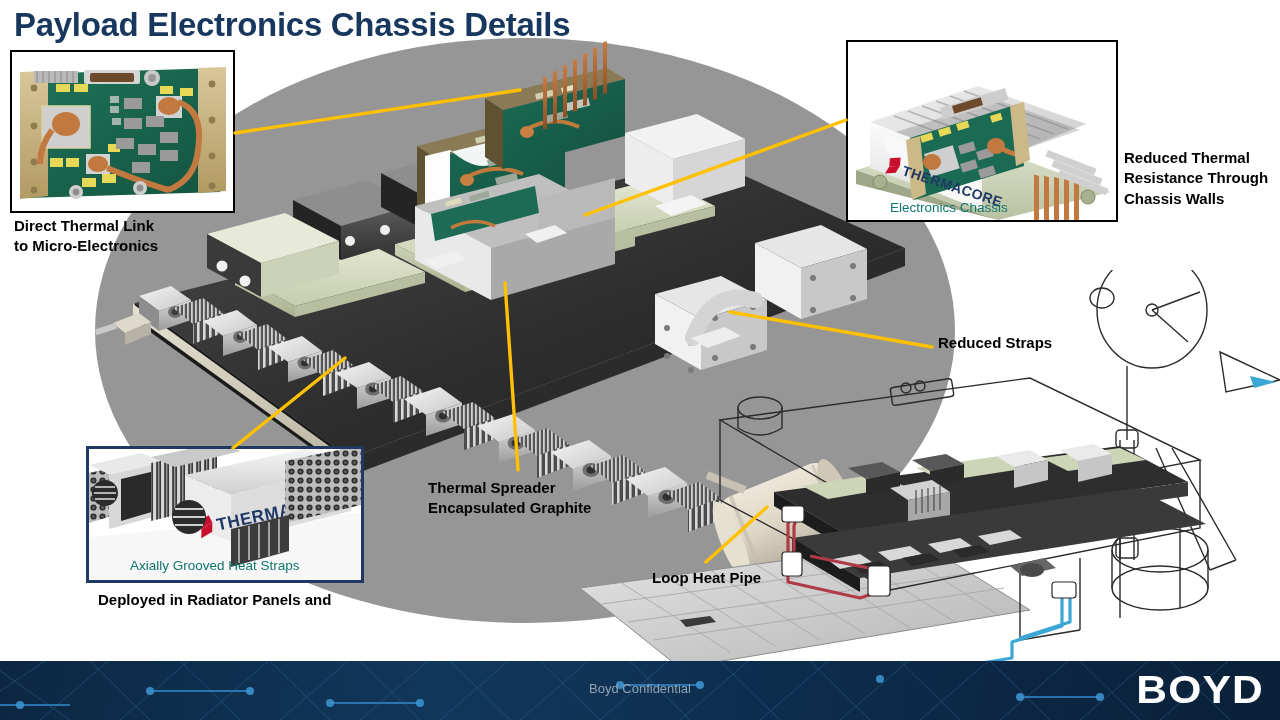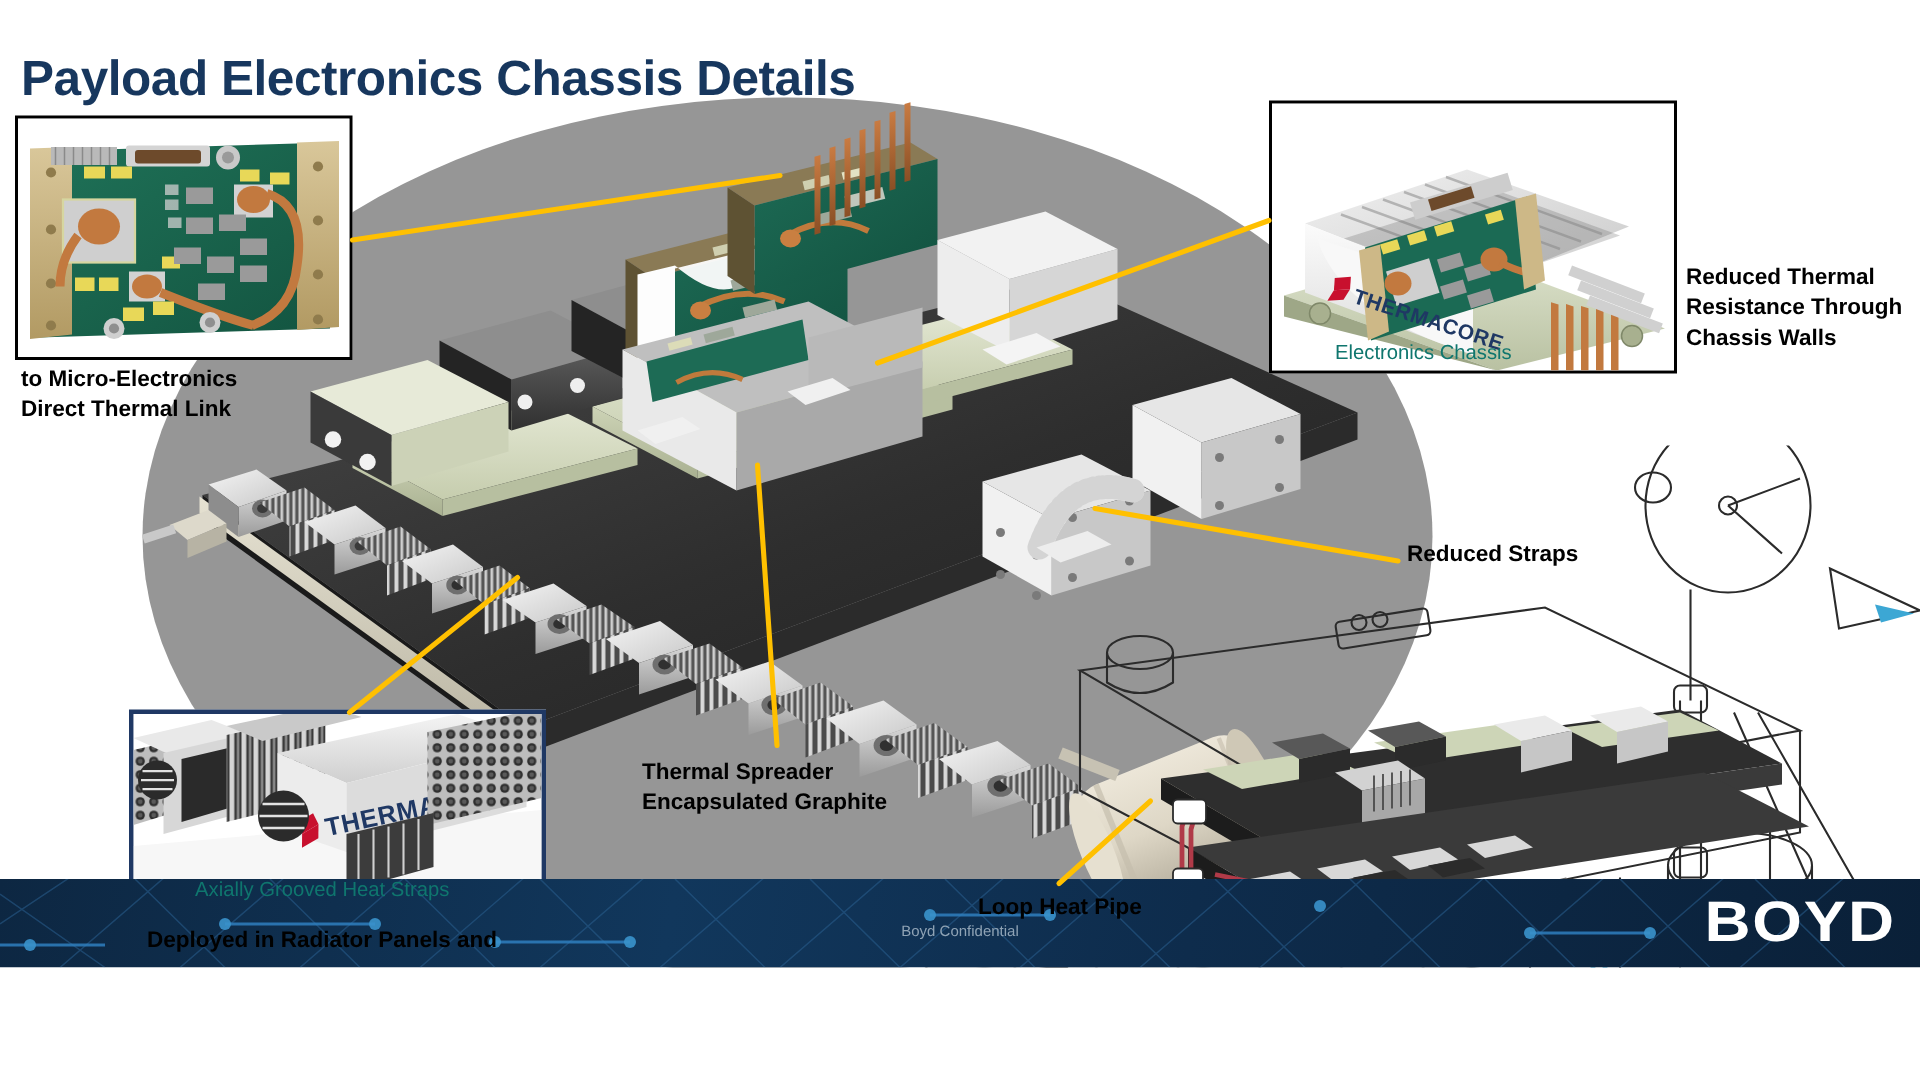--- a/index.html
+++ b/index.html
@@ -4,24 +4,23 @@
 <style>
   * { box-sizing: border-box; margin: 0; padding: 0; }
   html, body {
     width: 1280px; height: 720px;
     background: #ffffff;
     font-family: "Liberation Sans", sans-serif;
     overflow: hidden;
   }
   #slide {
     position: relative;
-    width: 1280px; height: 618px;
+    width: 1280px; height: 720px;
     background: #ffffff;
     overflow: hidden;
-    margin-top: 27px;
   }
 
   
   #title {
     position: absolute; left: 14px; top: 6px;
     font-size: 33px; font-weight: bold;
     color: #17375E; letter-spacing: -0.3px;
     white-space: nowrap;
   }
 
@@ -72,22 +71,22 @@
   #leaders { position: absolute; left: 0; top: 0; width: 1280px; height: 660px; pointer-events: none; z-index: 5; }
 
   
   #footer {
     position: absolute; left: 0; bottom: 0;
     width: 1280px; height: 59px;
     background: linear-gradient(100deg, #0d2742 0%, #11375c 35%, #0e2c4c 62%, #0a2038 100%);
     overflow: hidden;
   }
   #footer-confidential {
-    position: absolute; left: 0; top: 30px; width: 1280px;
-    text-align: center; font-size: 10px; color: #8fa3b5;
+    position: absolute; left: 0; top: 20px; width: 1280px;
+    text-align: center; font-size: 13px; color: #8fa3b5;
   }
   #boyd-logo {
     position: absolute; right: 16px; top: 9px;
     font-size: 38px; font-weight: bold; color: #ffffff;
     letter-spacing: 1px; line-height: 40px;
     font-family: "Liberation Sans Narrow", "Liberation Sans", sans-serif;
     transform: scaleX(1.12); transform-origin: right center;
   }
 </style>
 </head>
@@ -793,22 +792,22 @@
 
       <g fill="none" stroke="#3CA7D4" stroke-width="3.2" stroke-linejoin="round">
         <path d="M 502,320 L 502,356 L 452,372 L 452,388 L 392,398"></path>
         <path d="M 510,318 L 510,352 L 460,368"></path>
       </g>
       <rect x="492" y="312" width="24" height="16" rx="3" fill="#fff" stroke="#2b2b2b" stroke-width="1.2"></rect>
     </svg>
   </div>
 
   <div class="callout" id="txt-direct">
+    <div>Direct  Thermal  Link</div>
     <div>to Micro-Electronics</div>
-    <div>Direct  Thermal  Link</div>
   </div>
 
   <div class="callout" id="txt-reduced">
     <div>Reduced Thermal</div>
     <div>Resistance Through</div>
     <div>Chassis Walls</div>
   </div>
 
   <div class="callout" id="txt-straps">Reduced Straps</div>
 

